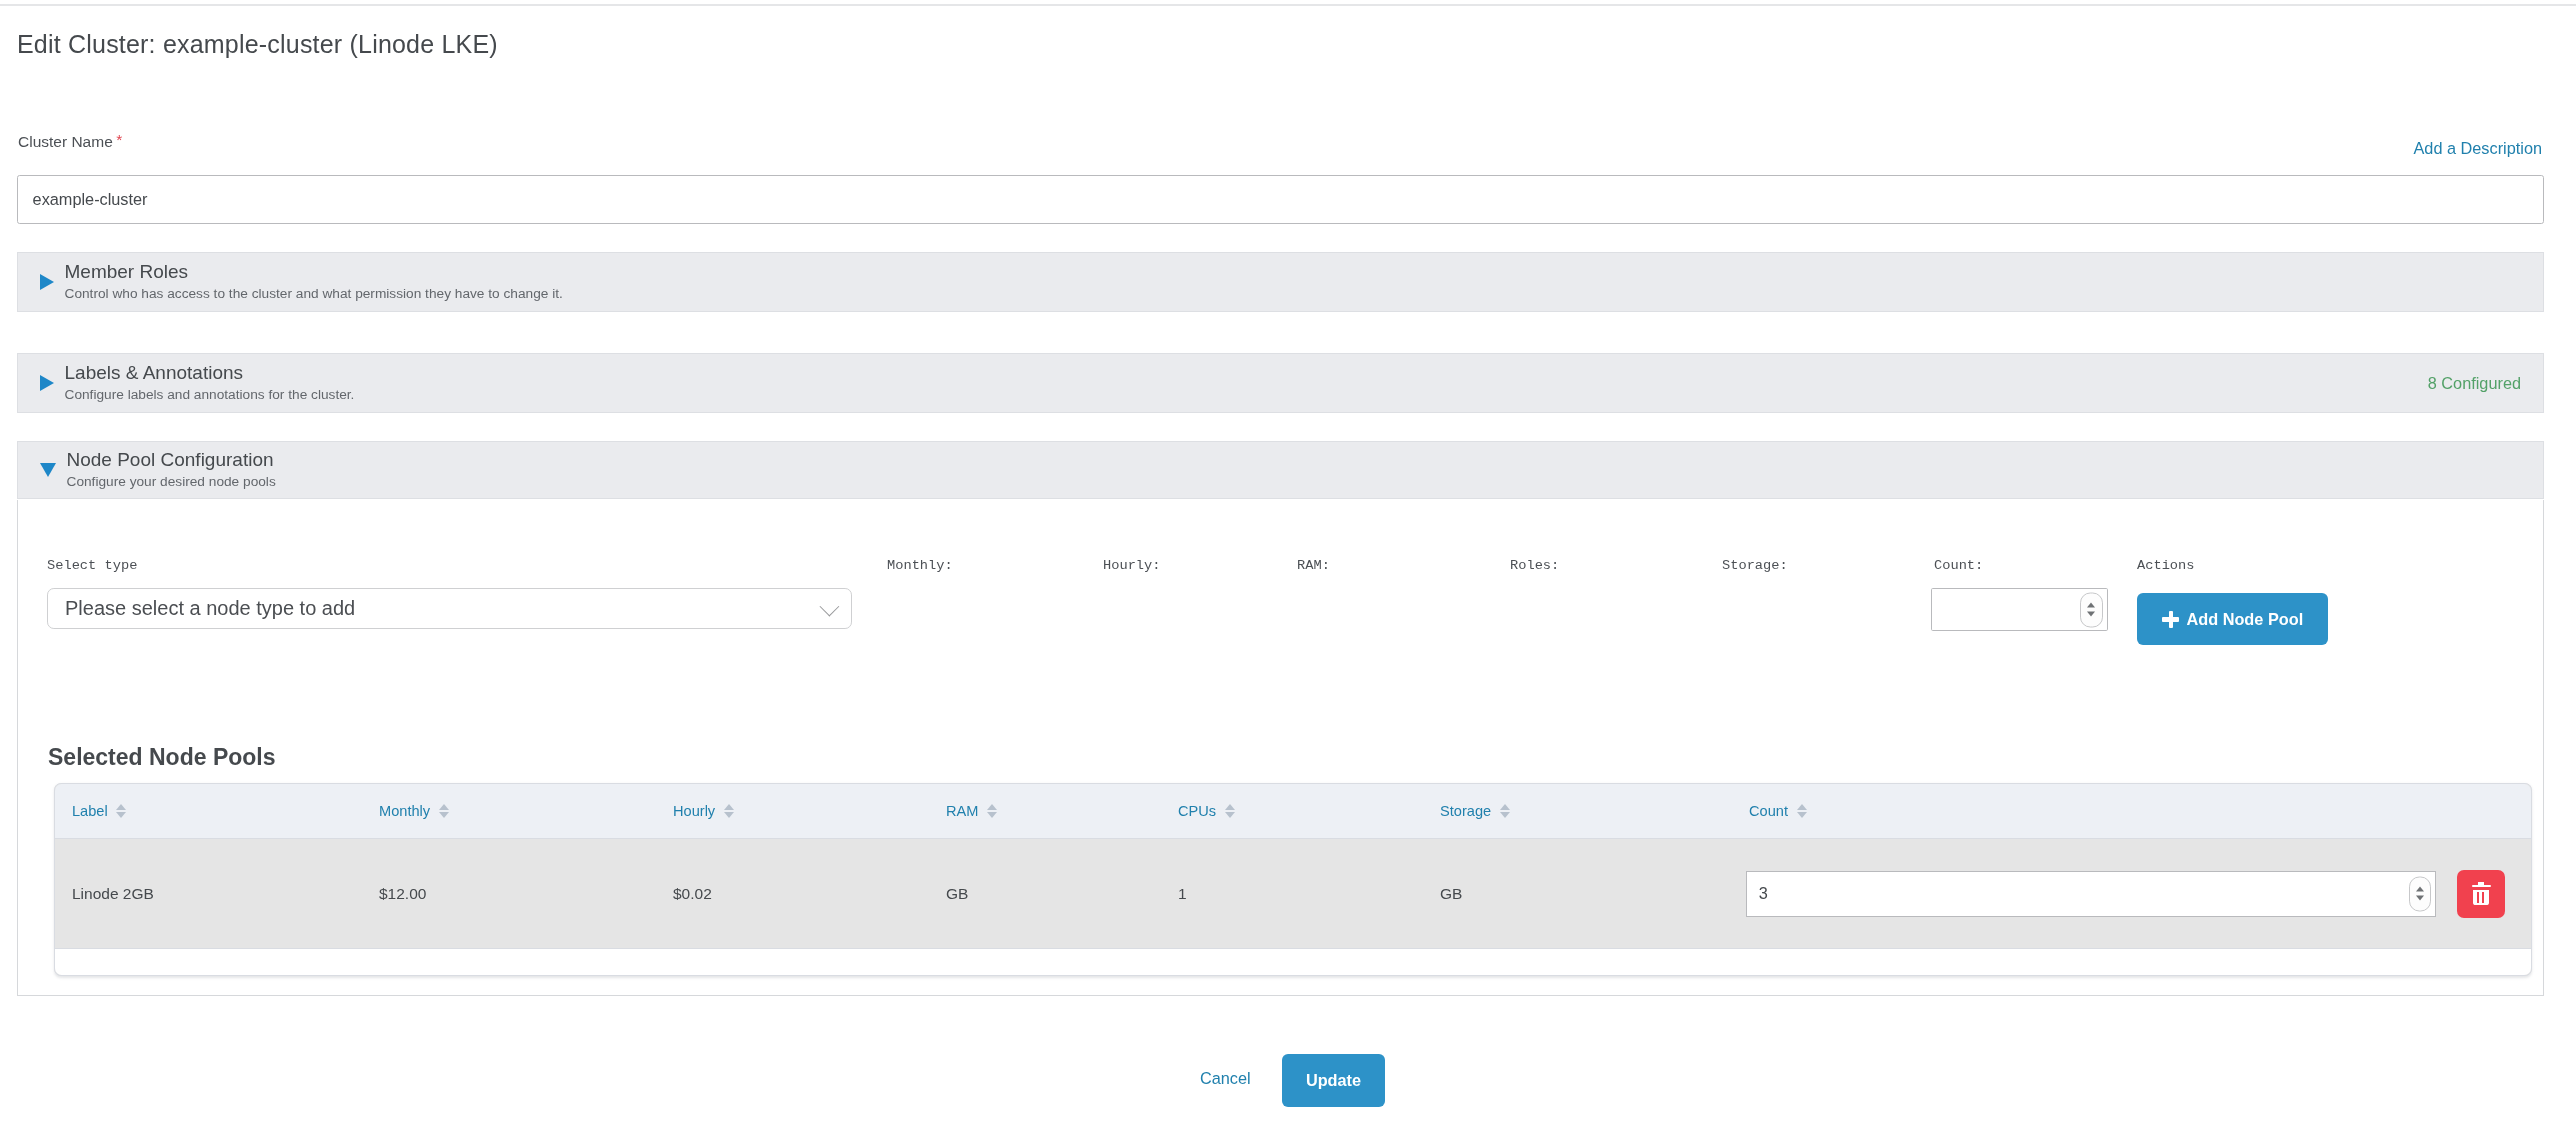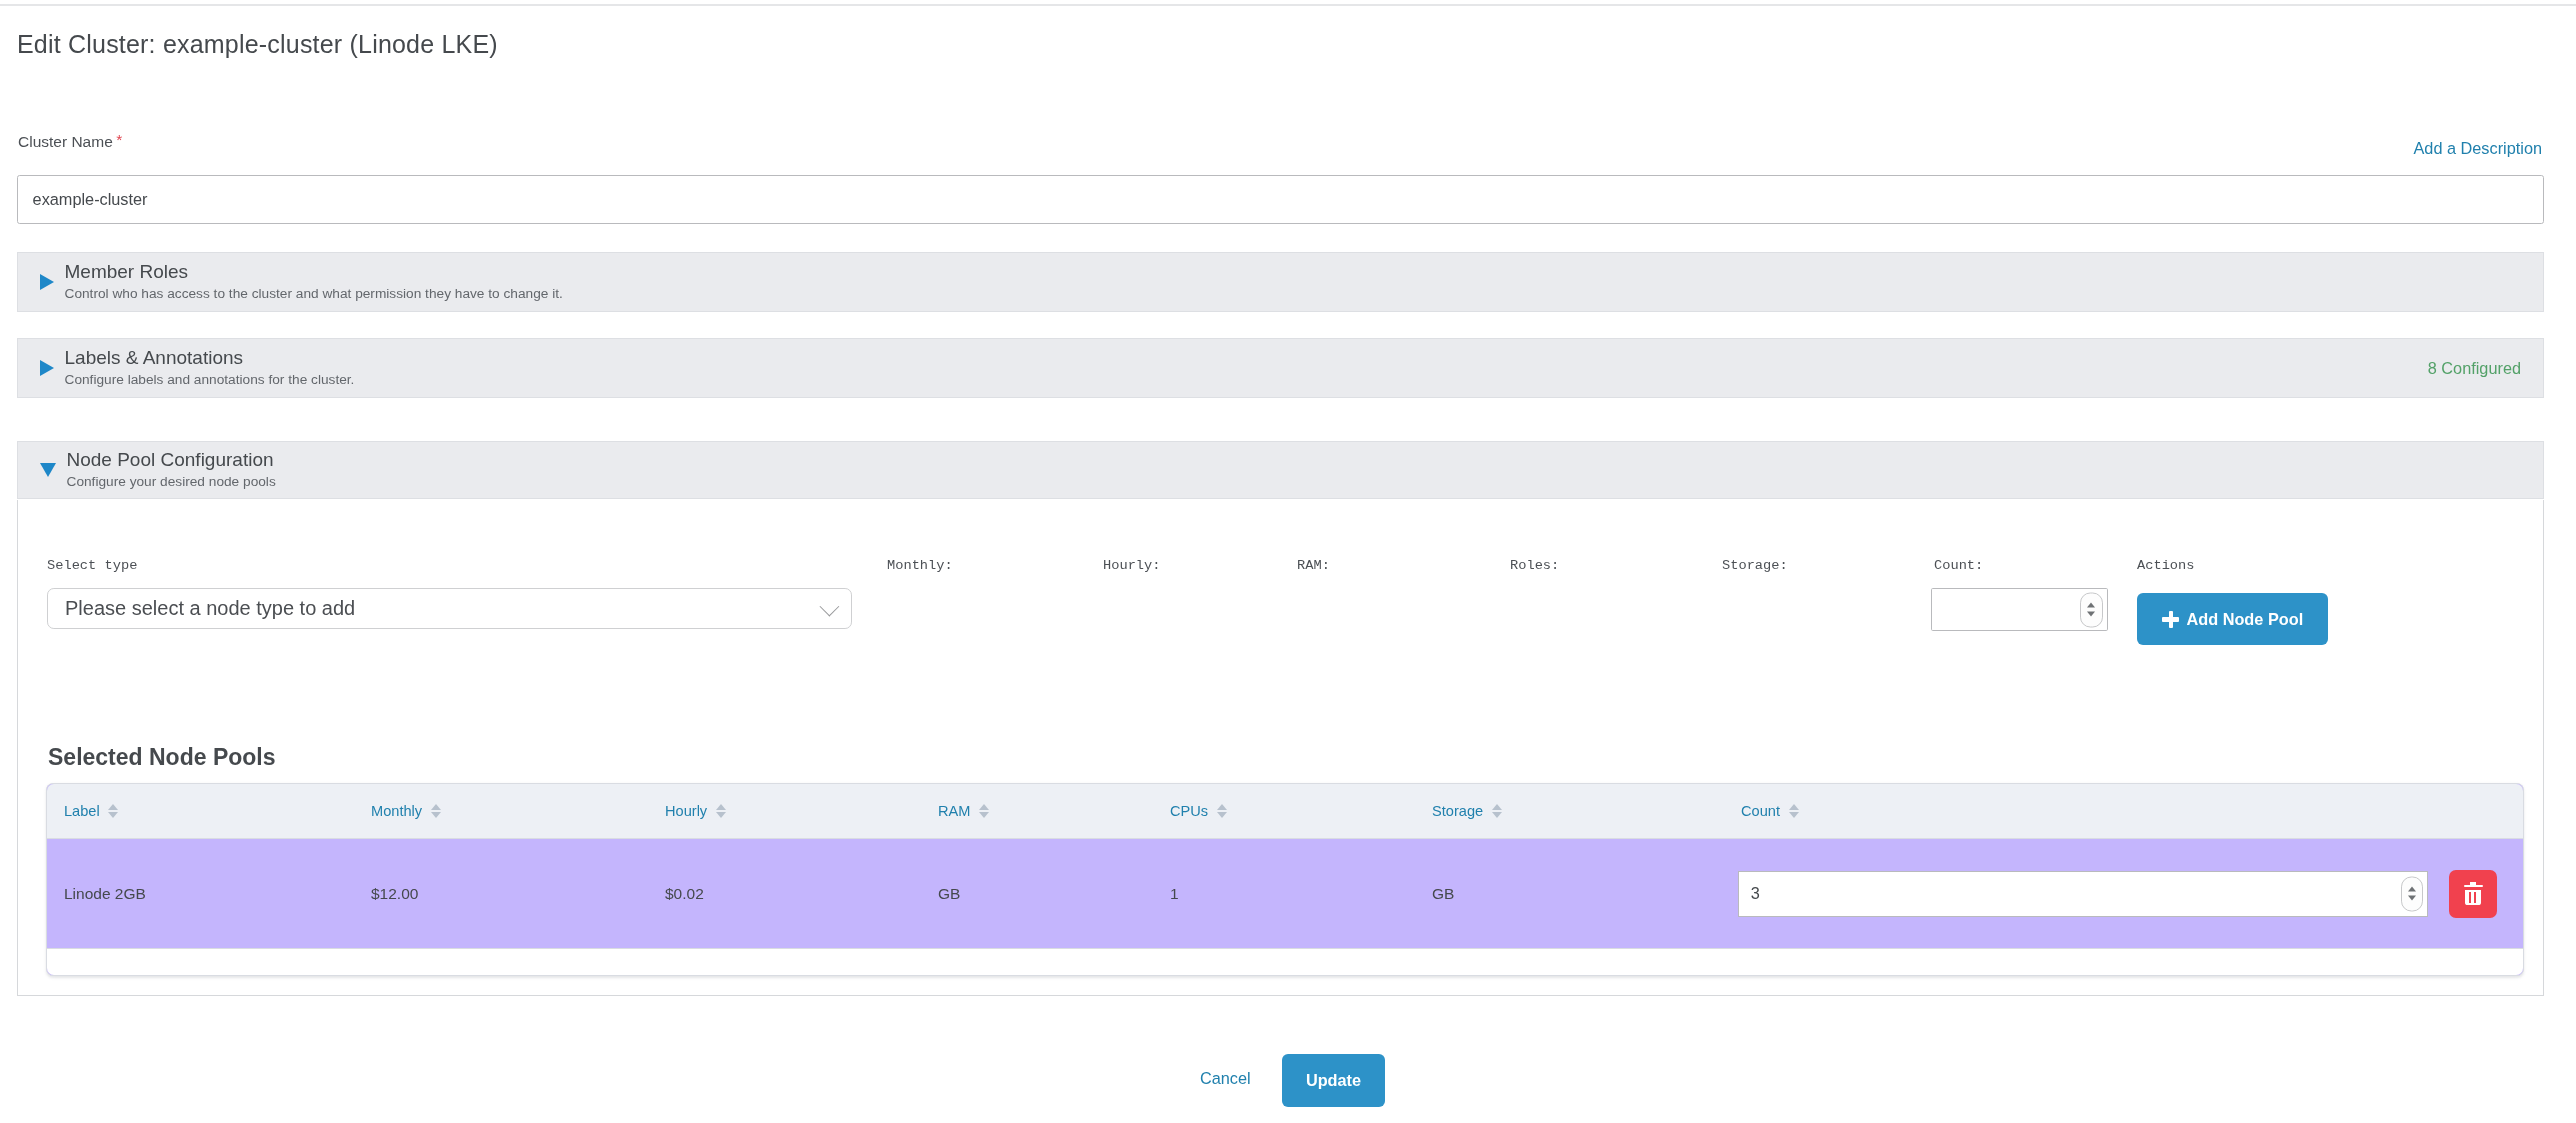--- a/index.html
+++ b/index.html
@@ -14,21 +14,21 @@
   .req{color:#e0434f;font-size:15.5px;margin-left:3.4px;vertical-align:1.7px;}
   .add-desc{position:absolute;top:139px;right:34px;font-size:16.3px;color:#2080ad;cursor:pointer;}
   .name-input{position:absolute;left:17px;top:175px;width:2527px;height:49px;box-sizing:border-box;
     border:1.7px solid #b9babd;border-radius:2.6px;font-family:"Liberation Sans",sans-serif;
     font-size:16.3px;color:#45494d;padding:0 0 0 14.6px;outline:none;background:#fff;}
 
   
   .bar{position:absolute;left:17px;width:2527px;height:60px;box-sizing:border-box;background:#eaebee;
     border:0.9px solid #dddfe3;display:flex;align-items:center;padding-left:21.5px;cursor:pointer;}
   .bar.mr{top:252px;}
-  .bar.la{top:338px;}
+  .bar.la{top:353px;}
   .bar.np{top:441px;height:58px;}
   .tri-r{width:0;height:0;border-top:8.6px solid transparent;border-bottom:8.6px solid transparent;border-left:14.6px solid #1e87c8;flex:0 0 auto;}
   .tri-d{width:0;height:0;border-left:8.6px solid transparent;border-right:8.6px solid transparent;border-top:14.6px solid #1e87c8;flex:0 0 auto;}
   .bar-text{margin-left:11px;display:flex;flex-direction:column;line-height:1.2;}
   .bar-title{font-size:19px;color:#45494d;}
   .bar-sub{font-size:13.7px;color:#63676c;margin-top:2.6px;}
   .bar-badge{margin-left:auto;margin-right:22px;font-size:16.3px;color:#53a168;}
 
   
   .np-body{position:absolute;left:17px;top:500px;width:2527px;height:496px;box-sizing:border-box;
@@ -64,22 +64,22 @@
     font-weight:700;font-size:16.3px;display:flex;align-items:center;justify-content:center;cursor:pointer;}
   .add-pool{position:absolute;left:2119px;top:93px;width:191px;height:52px;}
   .plus-icon{position:relative;width:17px;height:17px;margin-right:7.7px;flex:0 0 auto;}
   .plus-icon i{position:absolute;background:#fff;border-radius:0.9px;}
   .plus-icon .h{left:0;top:6.9px;width:17px;height:4.3px;}
   .plus-icon .v{left:6.9px;top:0;width:4.3px;height:17px;}
 
   .pools-heading{position:absolute;left:30px;top:225px;font-size:23px;color:#45494d;}
 
   
-  .pool-table{position:absolute;left:28px;top:283px;width:2478px;box-sizing:border-box;
-    border:0.9px solid #d9dce2;border-radius:6.9px;background:#c4b5fd;box-shadow:0 1.7px 2.6px rgba(110,115,130,.18);}
+  .pool-table{position:absolute;left:36px;top:283px;width:2478px;box-sizing:border-box;
+    border:0.9px solid #d9dce2;border-radius:6.9px;background:#e5e5e5;box-shadow:0 1.7px 2.6px rgba(110,115,130,.18);}
   .t-head{display:grid;grid-template-columns:307px 294px 273px 232px 262px 309px auto;height:54px;
     background:#edf0f5;border-bottom:0.9px solid #d9dce2;border-radius:6.9px 6.9px 0 0;align-items:center;}
   .th{display:flex;align-items:center;gap:8.6px;padding-left:17px;font-size:14.6px;color:#2080ad;cursor:pointer;}
   .sort{display:inline-flex;flex-direction:column;gap:2.6px;}
   .sort .up{width:0;height:0;border-left:5.2px solid transparent;border-right:5.2px solid transparent;border-bottom:6px solid #b7c1cd;}
   .sort .down{width:0;height:0;border-left:5.2px solid transparent;border-right:5.2px solid transparent;border-top:6px solid #b7c1cd;}
   .t-row{display:grid;grid-template-columns:307px 294px 273px 232px 262px 309px auto;height:109px;
     align-items:center;border-bottom:0.9px solid #d9dce2;}
   .td{padding-left:17px;font-size:15.5px;color:#45494d;}
   .td.count-cell{padding-left:13.7px;padding-right:26px;display:flex;align-items:center;}

